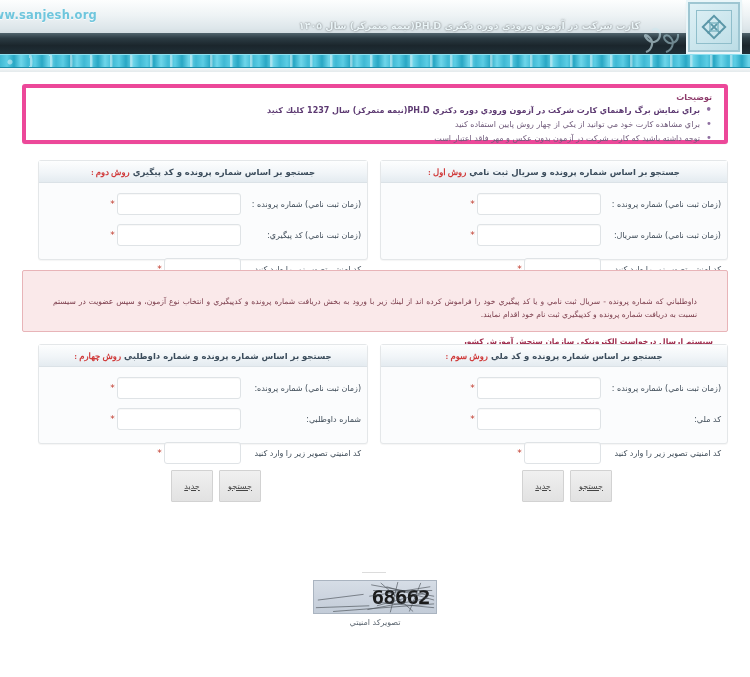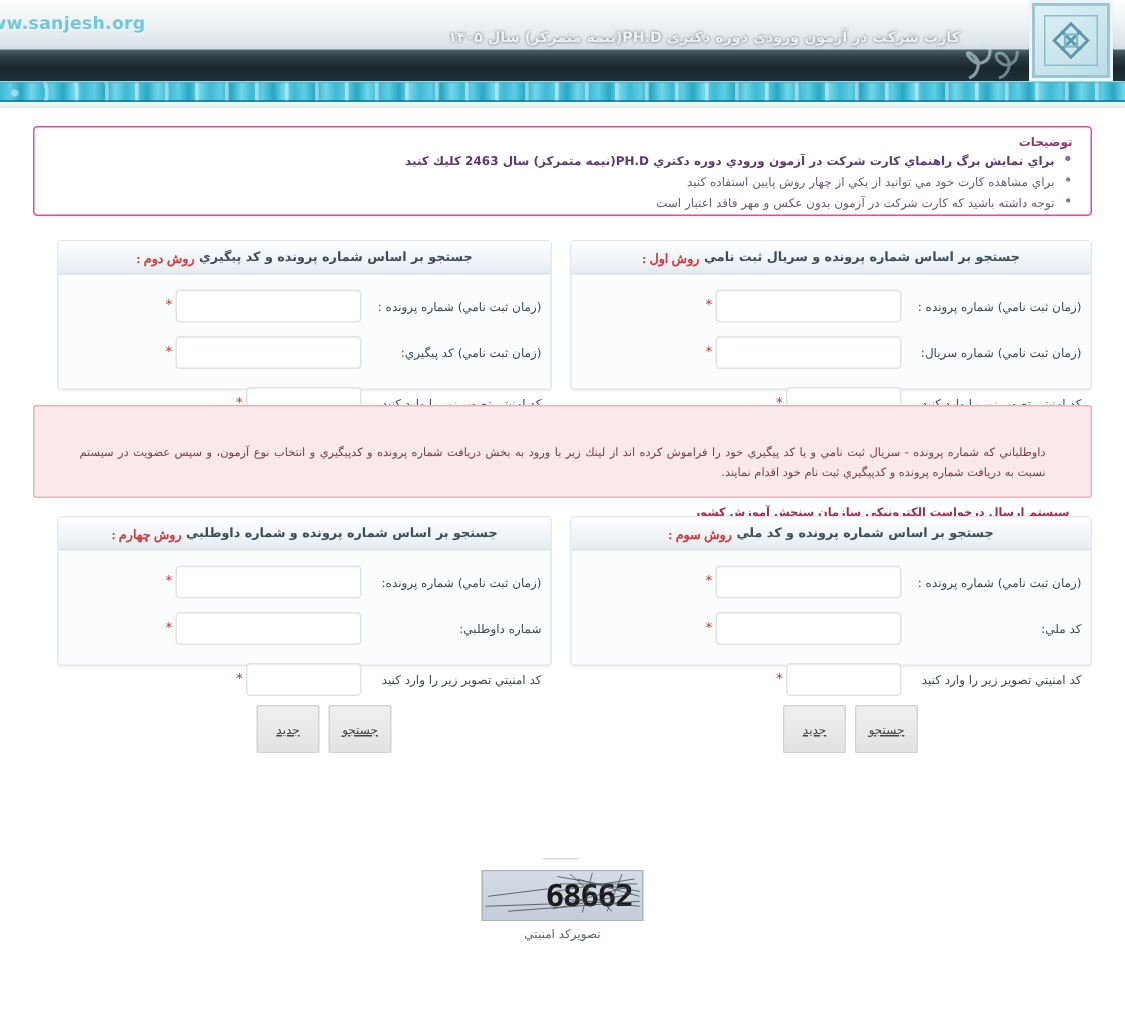--- a/index.html
+++ b/index.html
@@ -75,21 +75,21 @@
   }
 
   
   .page { position: relative; width: 750px; height: 605px; background:#ffffff; }
 
   
   .notes {
     position: absolute; right: 22px; top: 12px;
     width: 706px; height: 60px;
     background: #ffffff;
-    border: 1px solid #ec4899;
+    border: 4px solid #ec4899;
     border-radius: 3px;
     box-shadow: 0 1px 1px rgba(0,0,0,.03);
     padding: 5px 12px 0 12px;
   }
   .notes-title {
     font-size: 8px; font-weight: bold; color: #8e3b6b;
     margin-bottom: 2px;
   }
   .notes ul { margin: 0; padding: 0; list-style: none; }
   .notes li {
@@ -180,21 +180,21 @@
     text-decoration: none; cursor: pointer;
   }
 
   
   .captcha-wrap {
     position: absolute; left: 0; right: 0; top: 508px;
     display: flex; flex-direction: column; align-items: center;
   }
   .captcha-img {
     position: relative;
-    width: 108px; height: 34px;
+    width: 124px; height: 34px;
     background: linear-gradient(180deg,#d6dde6,#c3ccd8);
     border: 1px solid #aab4c0;
     overflow: hidden;
   }
   .captcha-digits {
     position: absolute; right: 8px; top: 4px;
     font-family: "DejaVu Sans Mono", "Liberation Mono", monospace;
     font-size: 20px; font-weight: bold; color: #1a1a1a;
     letter-spacing: -1px;
     direction: ltr;
@@ -241,21 +241,21 @@
 
   <div class="hdr-band"></div>
   <div class="hdr-foot"></div>
 </div>
 
 <div class="page">
 
   <div class="notes">
     <div class="notes-title">توضيحات</div>
     <ul>
-      <li class="strong">براي نمايش برگ راهنماي كارت شركت در آزمون ورودي دوره دكتري PH.D(نيمه متمركز) سال 2463 كليك كنيد</li>
+      <li class="strong">براي نمايش برگ راهنماي كارت شركت در آزمون ورودي دوره دكتري PH.D(نيمه متمركز) سال 1237 كليك كنيد</li>
       <li>براي مشاهده كارت خود مي توانيد از يكي از چهار روش پايين استفاده كنيد</li>
       <li>توجه داشته باشيد كه كارت شركت در آزمون بدون عكس و مهر فاقد اعتبار است</li>
     </ul>
   </div>
 
   <div class="panel" style="right:22px; top:88px; width:348px; height:100px;">
     <div class="panel-hd">
       <span class="mtxt">جستجو بر اساس شماره پرونده و سريال ثبت نامي</span>
       <span class="mkey">روش اول :</span>
     </div>

